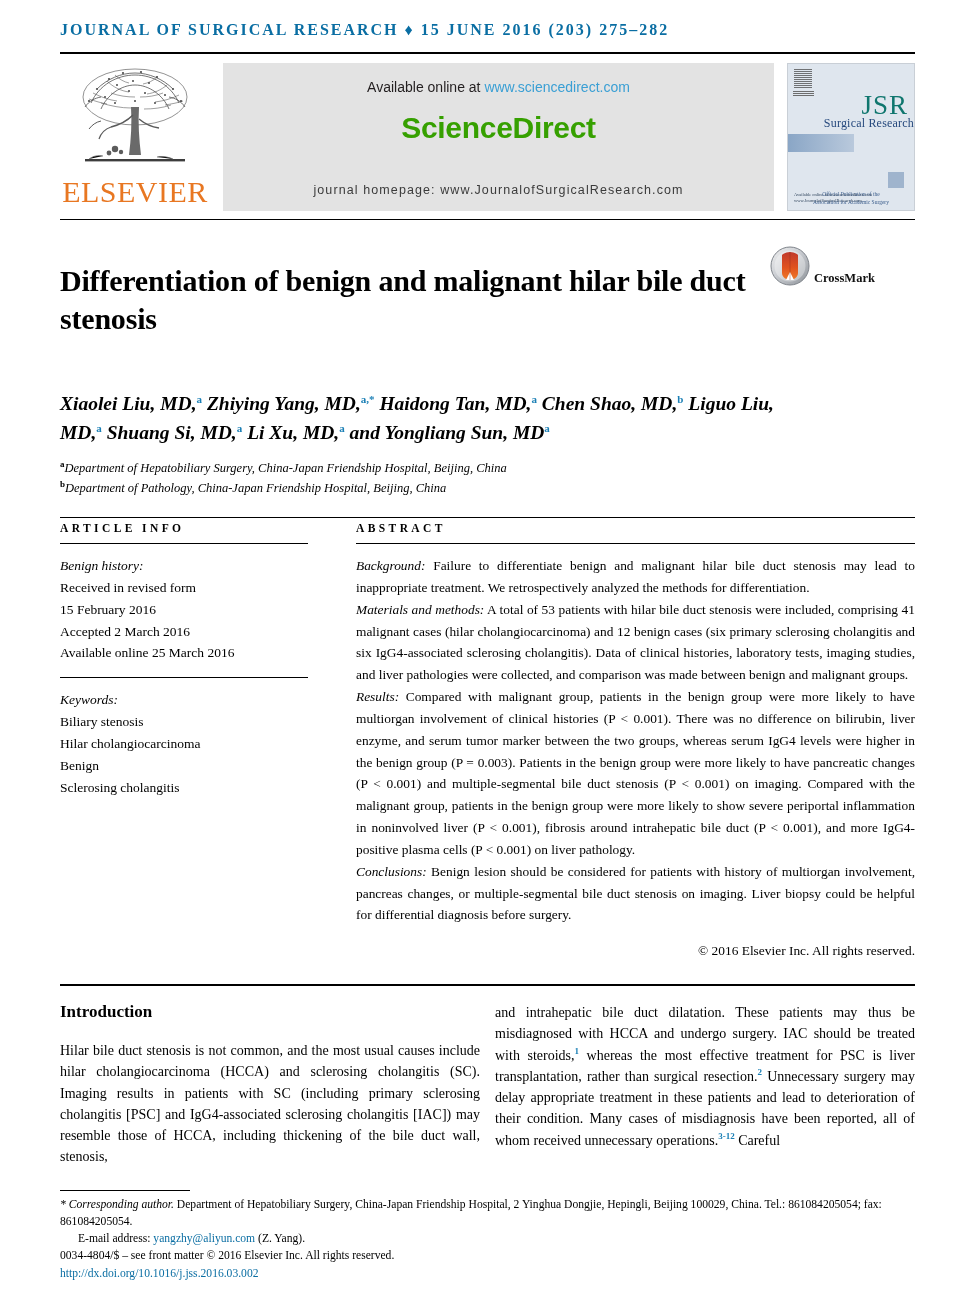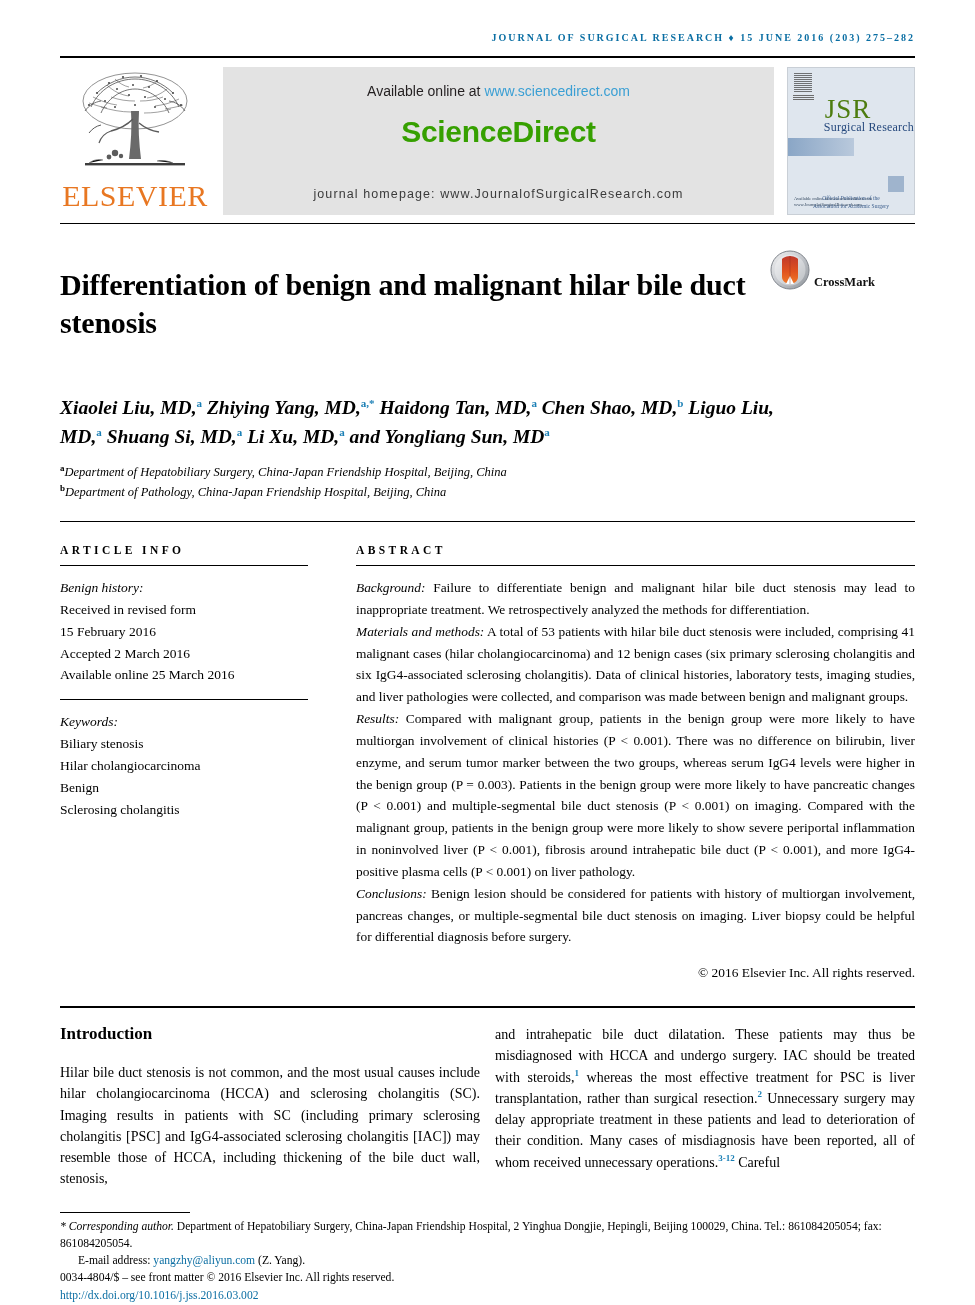--- a/index.html
+++ b/index.html
@@ -18,27 +18,27 @@
   .page {
     position: relative;
     width: 975px;
     height: 1305px;
     box-sizing: border-box;
     padding: 0 60px;
   }
 
   
   .runhead {
-    text-align: right;
+    text-align: left;
     color: #0a6ea3;
     font-family: "Liberation Serif", serif;
-    font-size: 10px;
+    font-size: 16px;
     font-weight: bold;
     letter-spacing: 2.0px;
-    padding-top: 32px;
+    padding-top: 21px;
     text-transform: uppercase;
     white-space: nowrap;
   }
 
   .rule-thick {
     border-top: 2.5px solid #000;
     margin-top: 13px;
   }
 
   
@@ -114,23 +114,23 @@
     background: repeating-linear-gradient(180deg,#4a4a4a 0 1px,#dfe6ee 1px 2px);
     opacity: .75;
   }
   .jsr-els-sub {
     position: absolute; top: 27px; left: 5px;
     width: 21px; height: 5px;
     background: repeating-linear-gradient(180deg,#6d6d6d 0 1px,#dfe6ee 1px 2px);
   }
   .jsr-title {
     position: absolute; top: 26px; left: 0; right: 6px;
-    text-align: center;
-    font-family: "Liberation Serif", serif;
-    color: #4d7c0f;
+    text-align: right;
+    font-family: "Liberation Serif", serif;
+    color: #0f766e;
     font-size: 27px;
     letter-spacing: 1px;
   }
   .jsr-sub {
     position: absolute; top: 52px; left: 0; right: 0;
     text-align: right;
     font-family: "Liberation Serif", serif;
     color: #26497d;
     font-size: 12px;
     letter-spacing: .2px;
@@ -203,21 +203,21 @@
     font-size: 12.5px;
     line-height: 1.55;
   }
   .affils sup { font-weight: bold; font-style: normal; font-size: 9px; }
 
   .rule-authors { border-top: 1.3px solid #000; margin-top: 18px; }
 
   
   .info-abstract {
     display: flex;
-    margin-top: 22px;
+    margin-top: 4px;
   }
   .col-info { width: 248px; flex: 0 0 248px; }
   .col-gap  { width: 48px; flex: 0 0 48px; }
   .col-abs  { flex: 1 1 auto; }
 
   .sec-head {
     font-family: "Liberation Serif", serif;
     font-weight: bold;
     font-size: 11.5px;
     letter-spacing: 3.4px;

